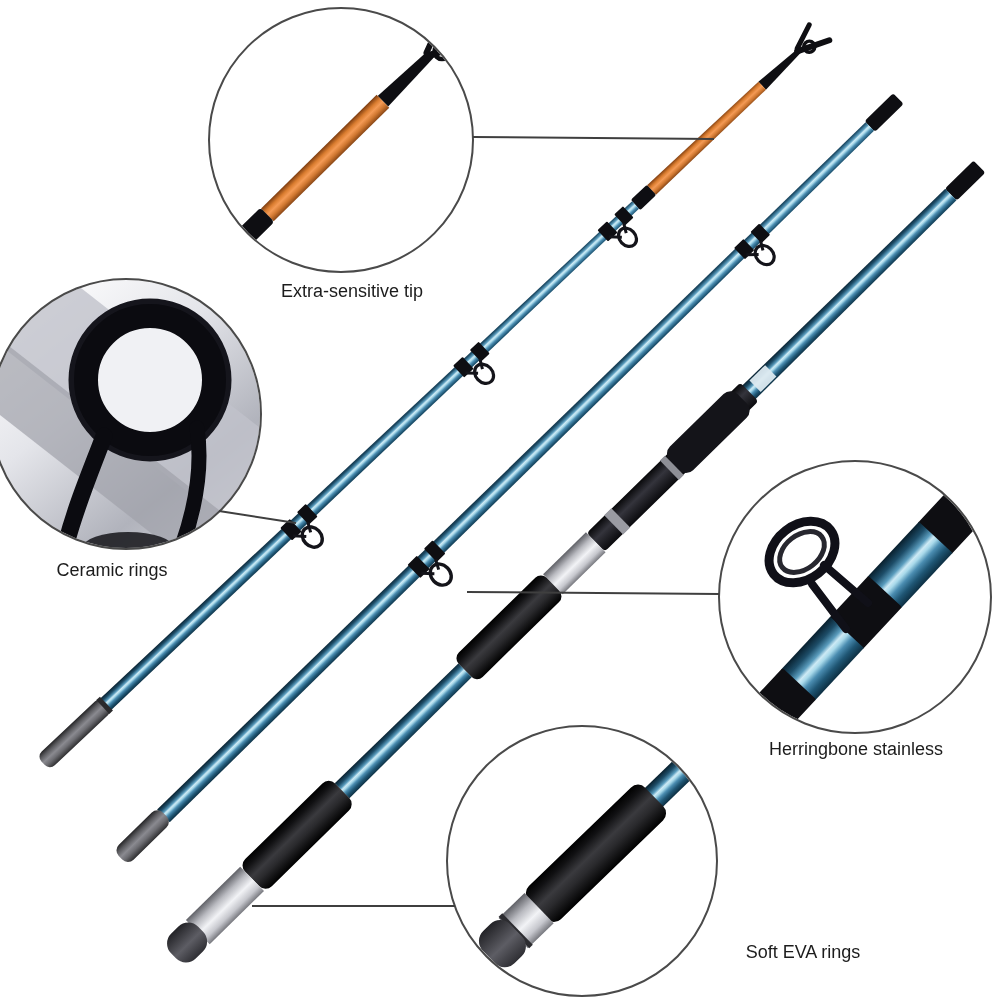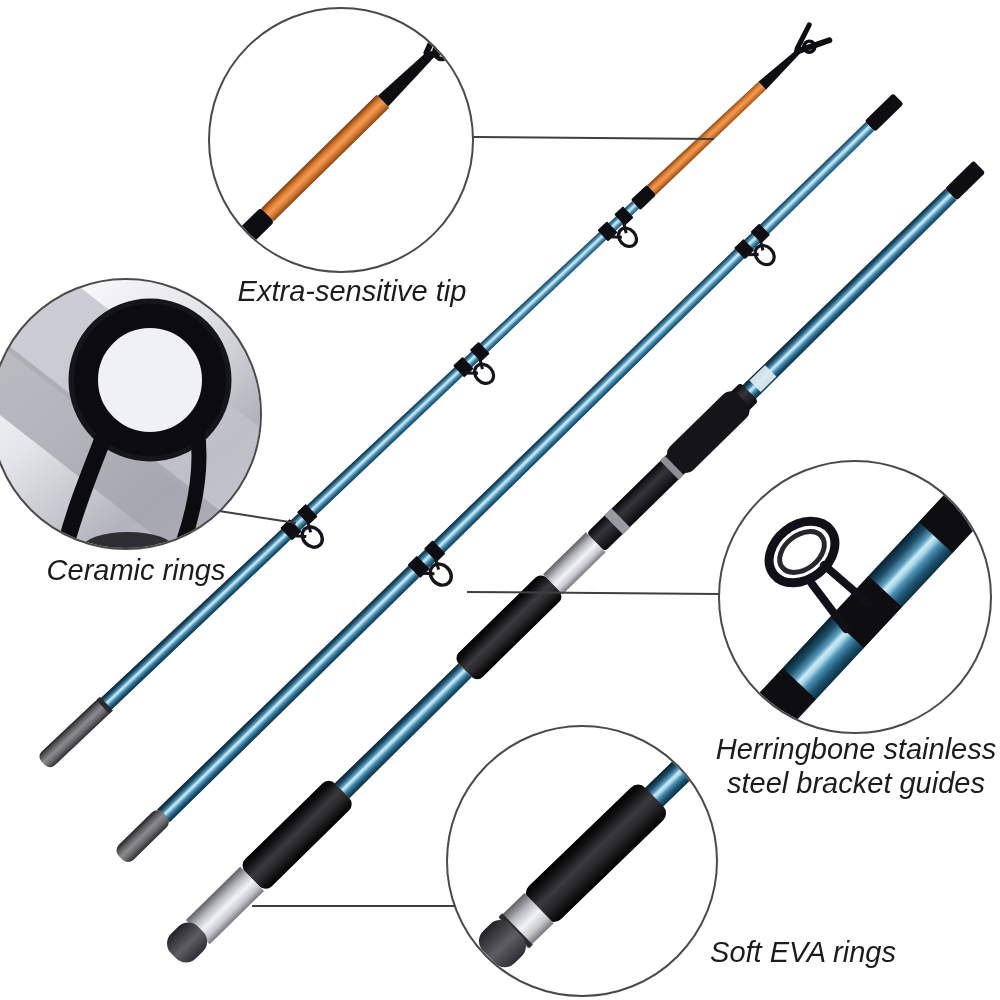--- a/index.html
+++ b/index.html
@@ -2,24 +2,24 @@
 <html><head>
 <meta charset="utf-8">
 <style>
   html,body{margin:0;padding:0;background:#ffffff;}
   .canvas{
     position:relative;width:1000px;height:1000px;background:#ffffff;
     font-family:"Liberation Sans", sans-serif;overflow:hidden;
   }
   .canvas svg{position:absolute;left:0;top:0;}
   .label{
-    position:absolute;color:#1c1c1c;font-size:29px;line-height:31px;
-    white-space:nowrap;transform:translateX(-50%);font-style:italic;
+    position:absolute;color:#1c1c1c;font-size:18px;line-height:31px;
+    white-space:nowrap;transform:translateX(-50%);
   }
-  .label-2line{text-align:center;line-height:34px;}
+  .label-2line{text-align:left;line-height:34px;}
 </style>
 </head>
 <body>
 
 <div class="canvas">
 
 <svg width="1000" height="1000" viewBox="0 0 1000 1000">
   <defs>
     <linearGradient id="gBlue" x1="0" y1="0" x2="0" y2="1">
       <stop offset="0" stop-color="#0d2f42"></stop>
@@ -211,21 +211,20 @@
   <circle cx="582" cy="861" r="135" fill="none" stroke="#4a4a4a" stroke-width="2"></circle>
 
   <path d="M473,137 L714,139" stroke="#3f3f3f" stroke-width="2"></path>
   <path d="M219,511 L296,523" stroke="#3f3f3f" stroke-width="2"></path>
   <path d="M467,592 L719,594" stroke="#3f3f3f" stroke-width="2"></path>
   <path d="M252,906 L455,906" stroke="#3f3f3f" stroke-width="2"></path>
 </svg>
 
   <div class="label" style="left:352px;top:276px">Extra-sensitive tip</div>
 
-  <div class="label" style="left:136px;top:555px">Ceramic rings</div>
+  <div class="label" style="left:112px;top:555px">Ceramic rings</div>
 
   <div class="label label-2line" style="left:856px;top:732px">
     <div>Herringbone stainless</div>
-    <div>steel bracket guides</div>
   </div>
 
   <div class="label" style="left:803px;top:937px">Soft EVA rings</div>
 </div>
 
 </body></html>

